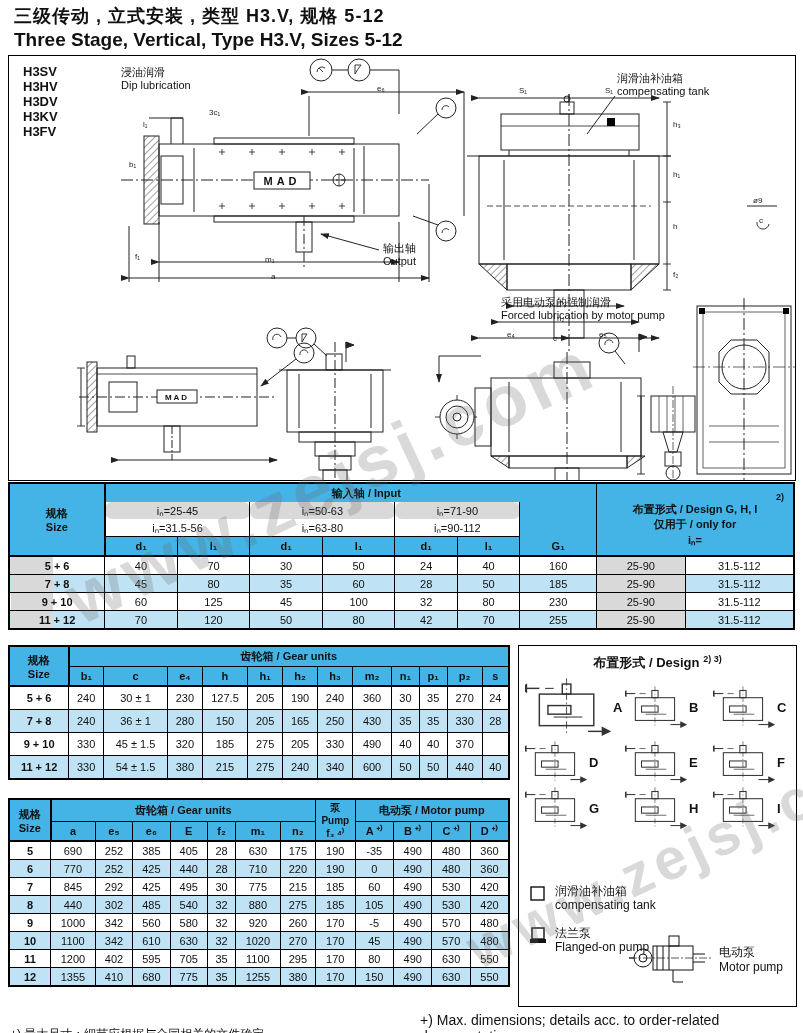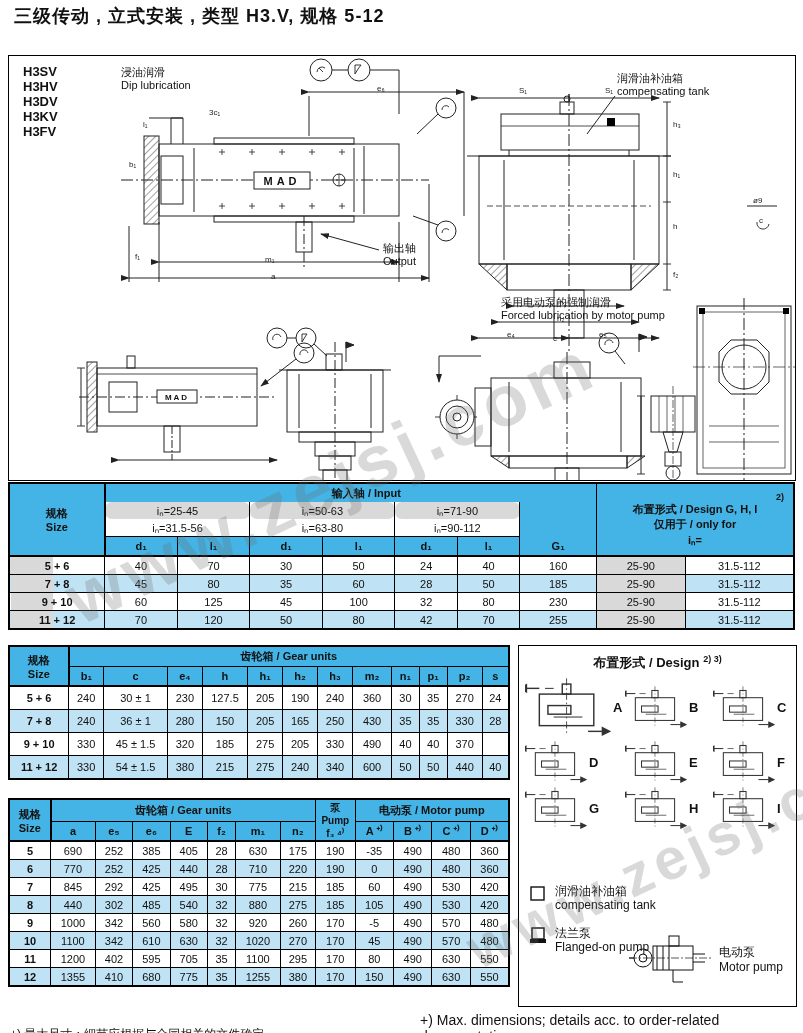--- a/index.html
+++ b/index.html
@@ -55,20 +55,21 @@
   .footnote-zh{position:absolute;left:10px;top:1026px;font-size:12px;}
   .footnote-en{position:absolute;left:420px;top:1012px;font-size:14px;}
 </style>
 </head>
 <body>
 
 <div class="page">
 
   <div class="titleblock">
     <div class="title-zh">三级传动 , 立式安装 , 类型 H3.V, 规格 5-12</div>
+    <div class="title-en">Three Stage, Vertical, Type H3.V, Sizes 5-12</div>
   </div>
 
   <div class="drawbox">
     <svg width="786" height="424" viewBox="0 0 786 424">
       <defs>
         <pattern id="hatch" width="5" height="5" patternUnits="userSpaceOnUse" patternTransform="rotate(45)">
           <line x1="0" y1="0" x2="0" y2="5" stroke="#444" stroke-width="1"></line>
         </pattern>
         <marker id="ar" markerWidth="9" markerHeight="7" refX="8" refY="3" orient="auto">
           <path d="M0,0L9,3L0,6z" fill="#222"></path>

